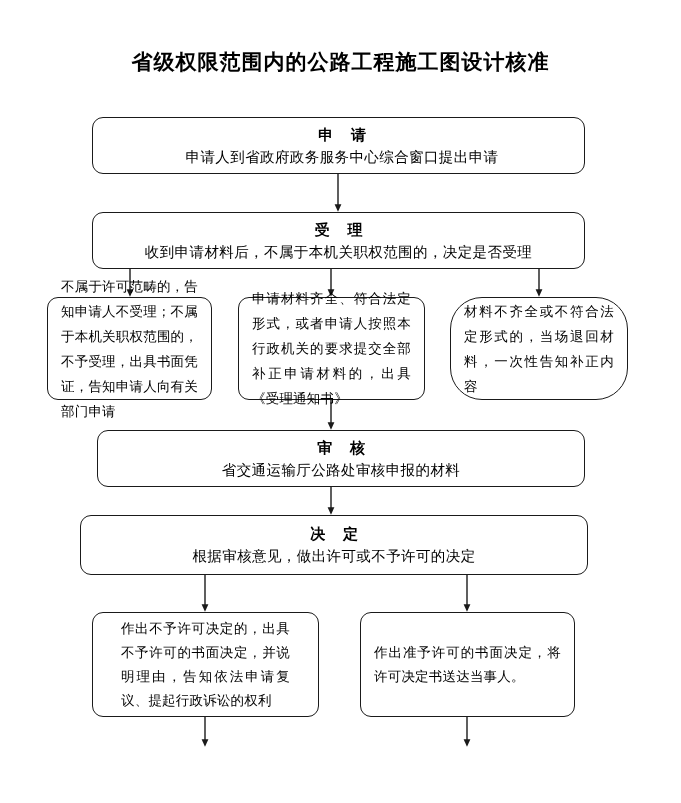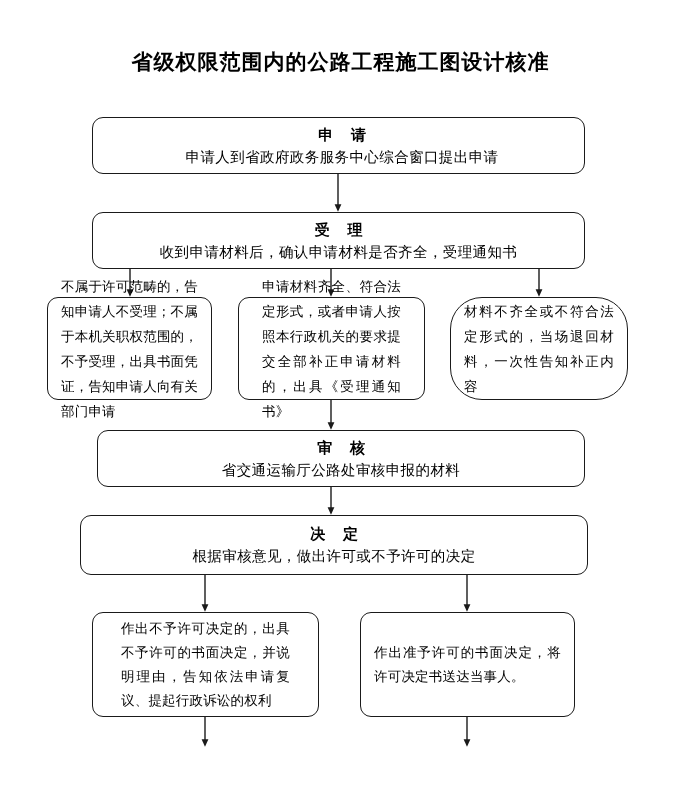--- a/index.html
+++ b/index.html
@@ -80,21 +80,21 @@
 
   .node-body.tight {
     line-height: 24px;
   }
 
   
   #node-apply      { left: 92px;  top: 117px; width: 493px; height: 57px; padding-left: 17px; }
   #node-accept     { left: 92px;  top: 212px; width: 493px; height: 57px; }
 
   #node-branch-reject   { left: 47px;  top: 297px; width: 165px; height: 103px; align-items: flex-start; padding: 12px 13px; }
-  #node-branch-accepted { left: 238px; top: 297px; width: 187px; height: 103px; align-items: flex-start; padding: 6px 23px; }
+  #node-branch-accepted { left: 238px; top: 297px; width: 187px; height: 103px; align-items: flex-start; padding: 6px 13px; }
   #node-branch-return   { left: 450px; top: 297px; width: 178px; height: 103px; align-items: flex-start; padding: 6px 13px; border-radius: 32px; }
 
   #node-review     { left: 97px;  top: 430px; width: 488px; height: 57px; }
   #node-decide     { left: 80px;  top: 515px; width: 508px; height: 60px; }
 
   #node-result-deny  { left: 92px;  top: 612px; width: 227px; height: 105px; align-items: flex-start; padding: 6px 28px; }
   #node-result-grant { left: 360px; top: 612px; width: 215px; height: 105px; align-items: flex-start; padding: 22px 13px; }
 
   #node-finish     { left: 92px;  top: 747px; width: 493px; height: 42px; }
 
@@ -138,21 +138,21 @@
     <line x1="467" y1="717" x2="467" y2="743" stroke="#1a1a1a" stroke-width="1.4" marker-end="url(#arrowhead)"></line>
   </svg>
 
   <div class="node" id="node-apply">
     <div class="node-head">申 请</div>
     <div class="node-sub">申请人到省政府政务服务中心综合窗口提出申请</div>
   </div>
 
   <div class="node" id="node-accept">
     <div class="node-head">受 理</div>
-    <div class="node-sub">收到申请材料后，确认申请材料是否齐全，受理通知书</div>
+    <div class="node-sub">收到申请材料后，不属于本机关职权范围的，决定是否受理</div>
   </div>
 
   <div class="node" id="node-branch-reject">
     <div class="node-body">不属于许可范畴的，告知申请人不受理；不属于本机关职权范围的，不予受理，出具书面凭证，告知申请人向有关部门申请</div>
   </div>
 
   <div class="node" id="node-branch-accepted">
     <div class="node-body">申请材料齐全、符合法定形式，或者申请人按照本行政机关的要求提交全部补正申请材料的，出具《受理通知书》</div>
   </div>
 

